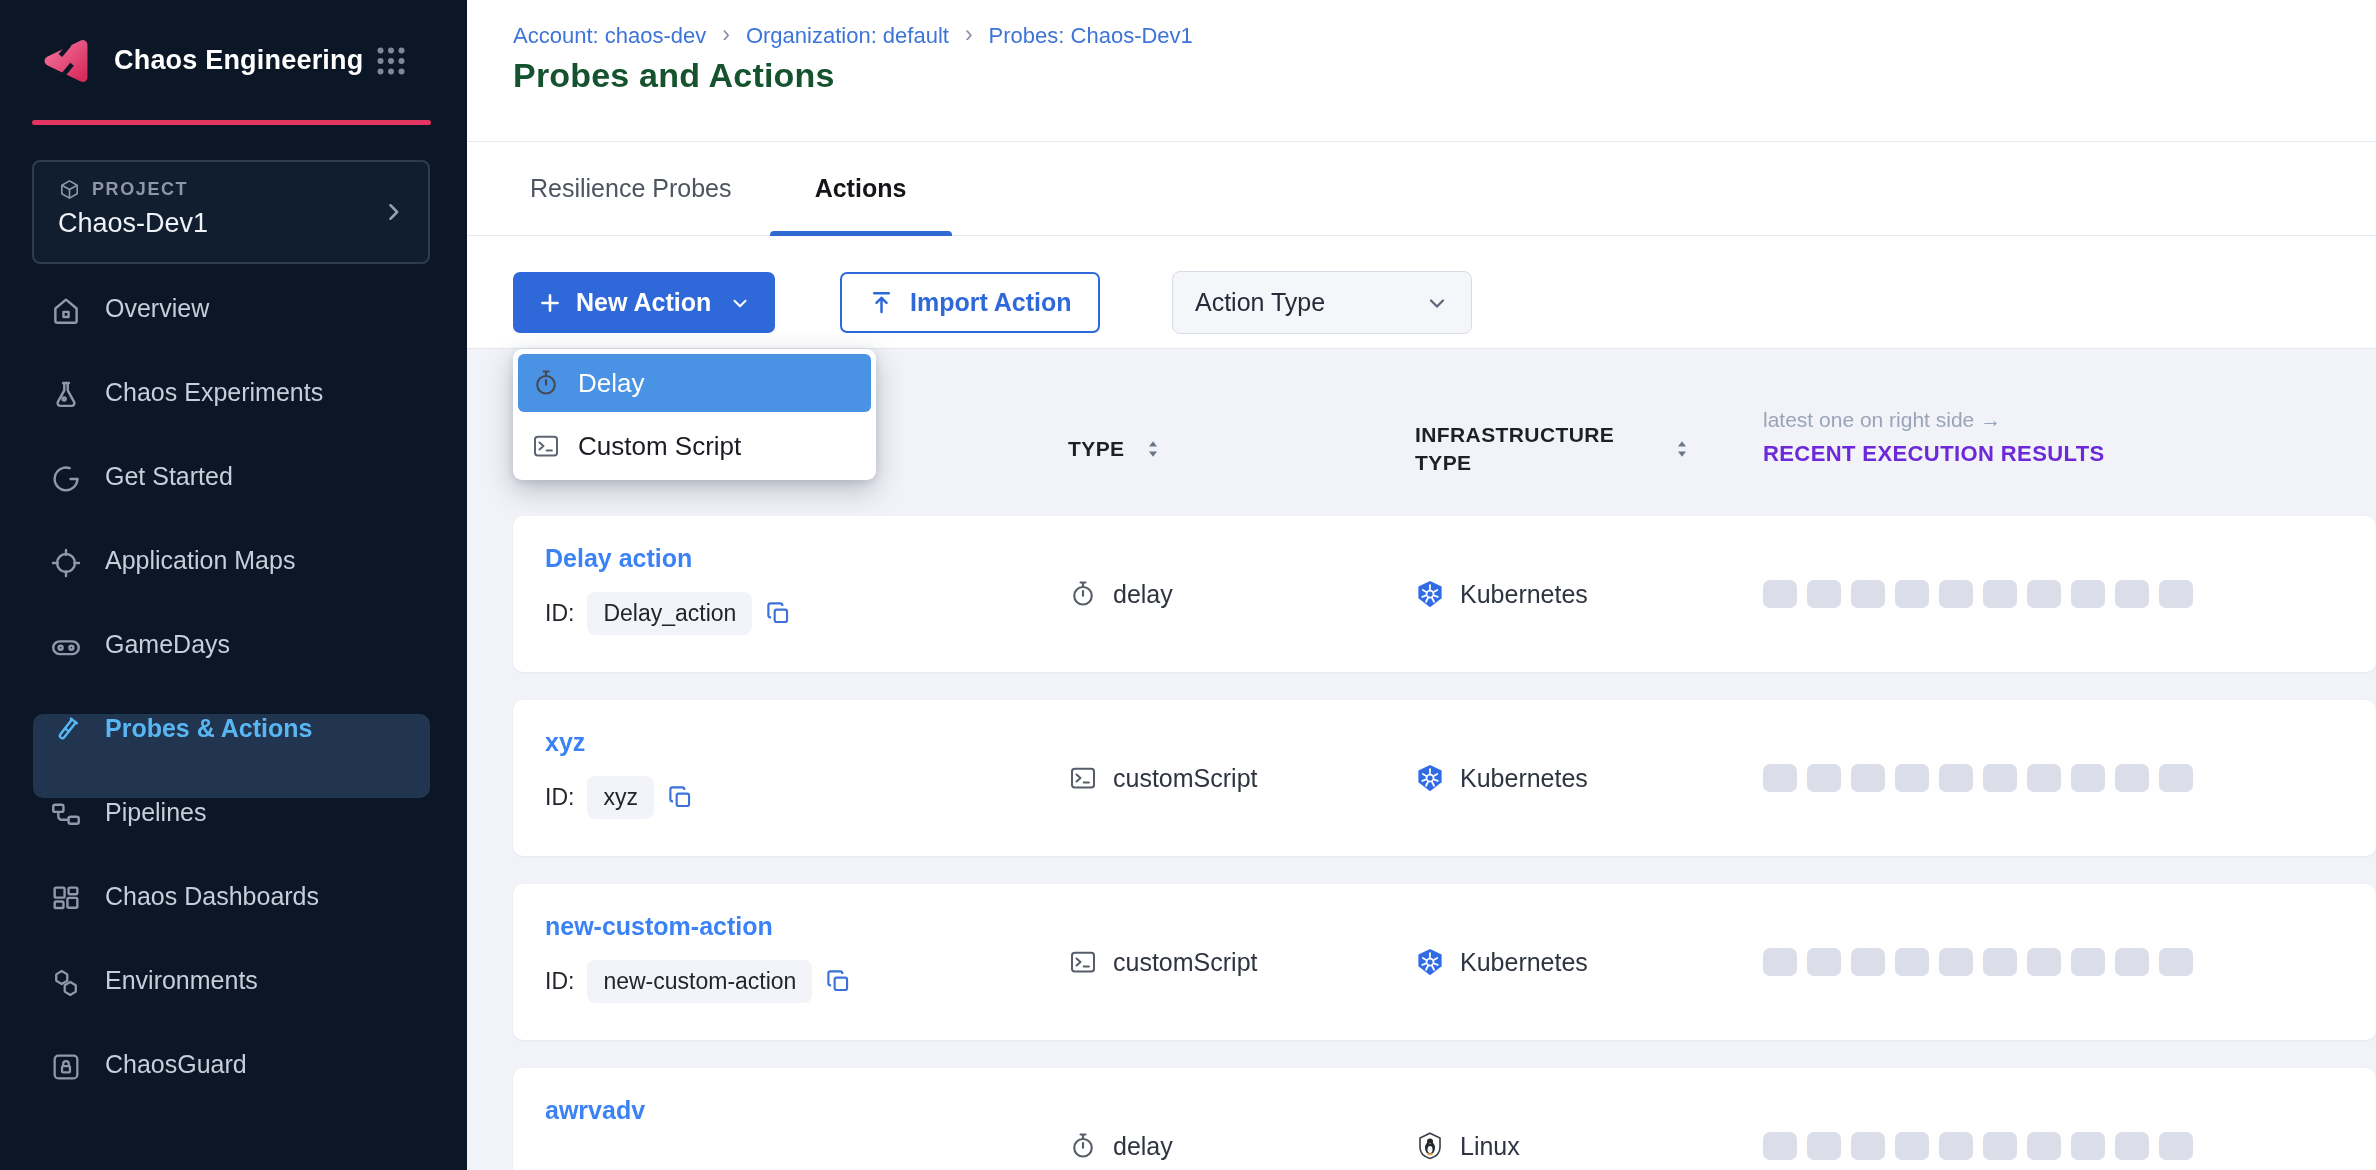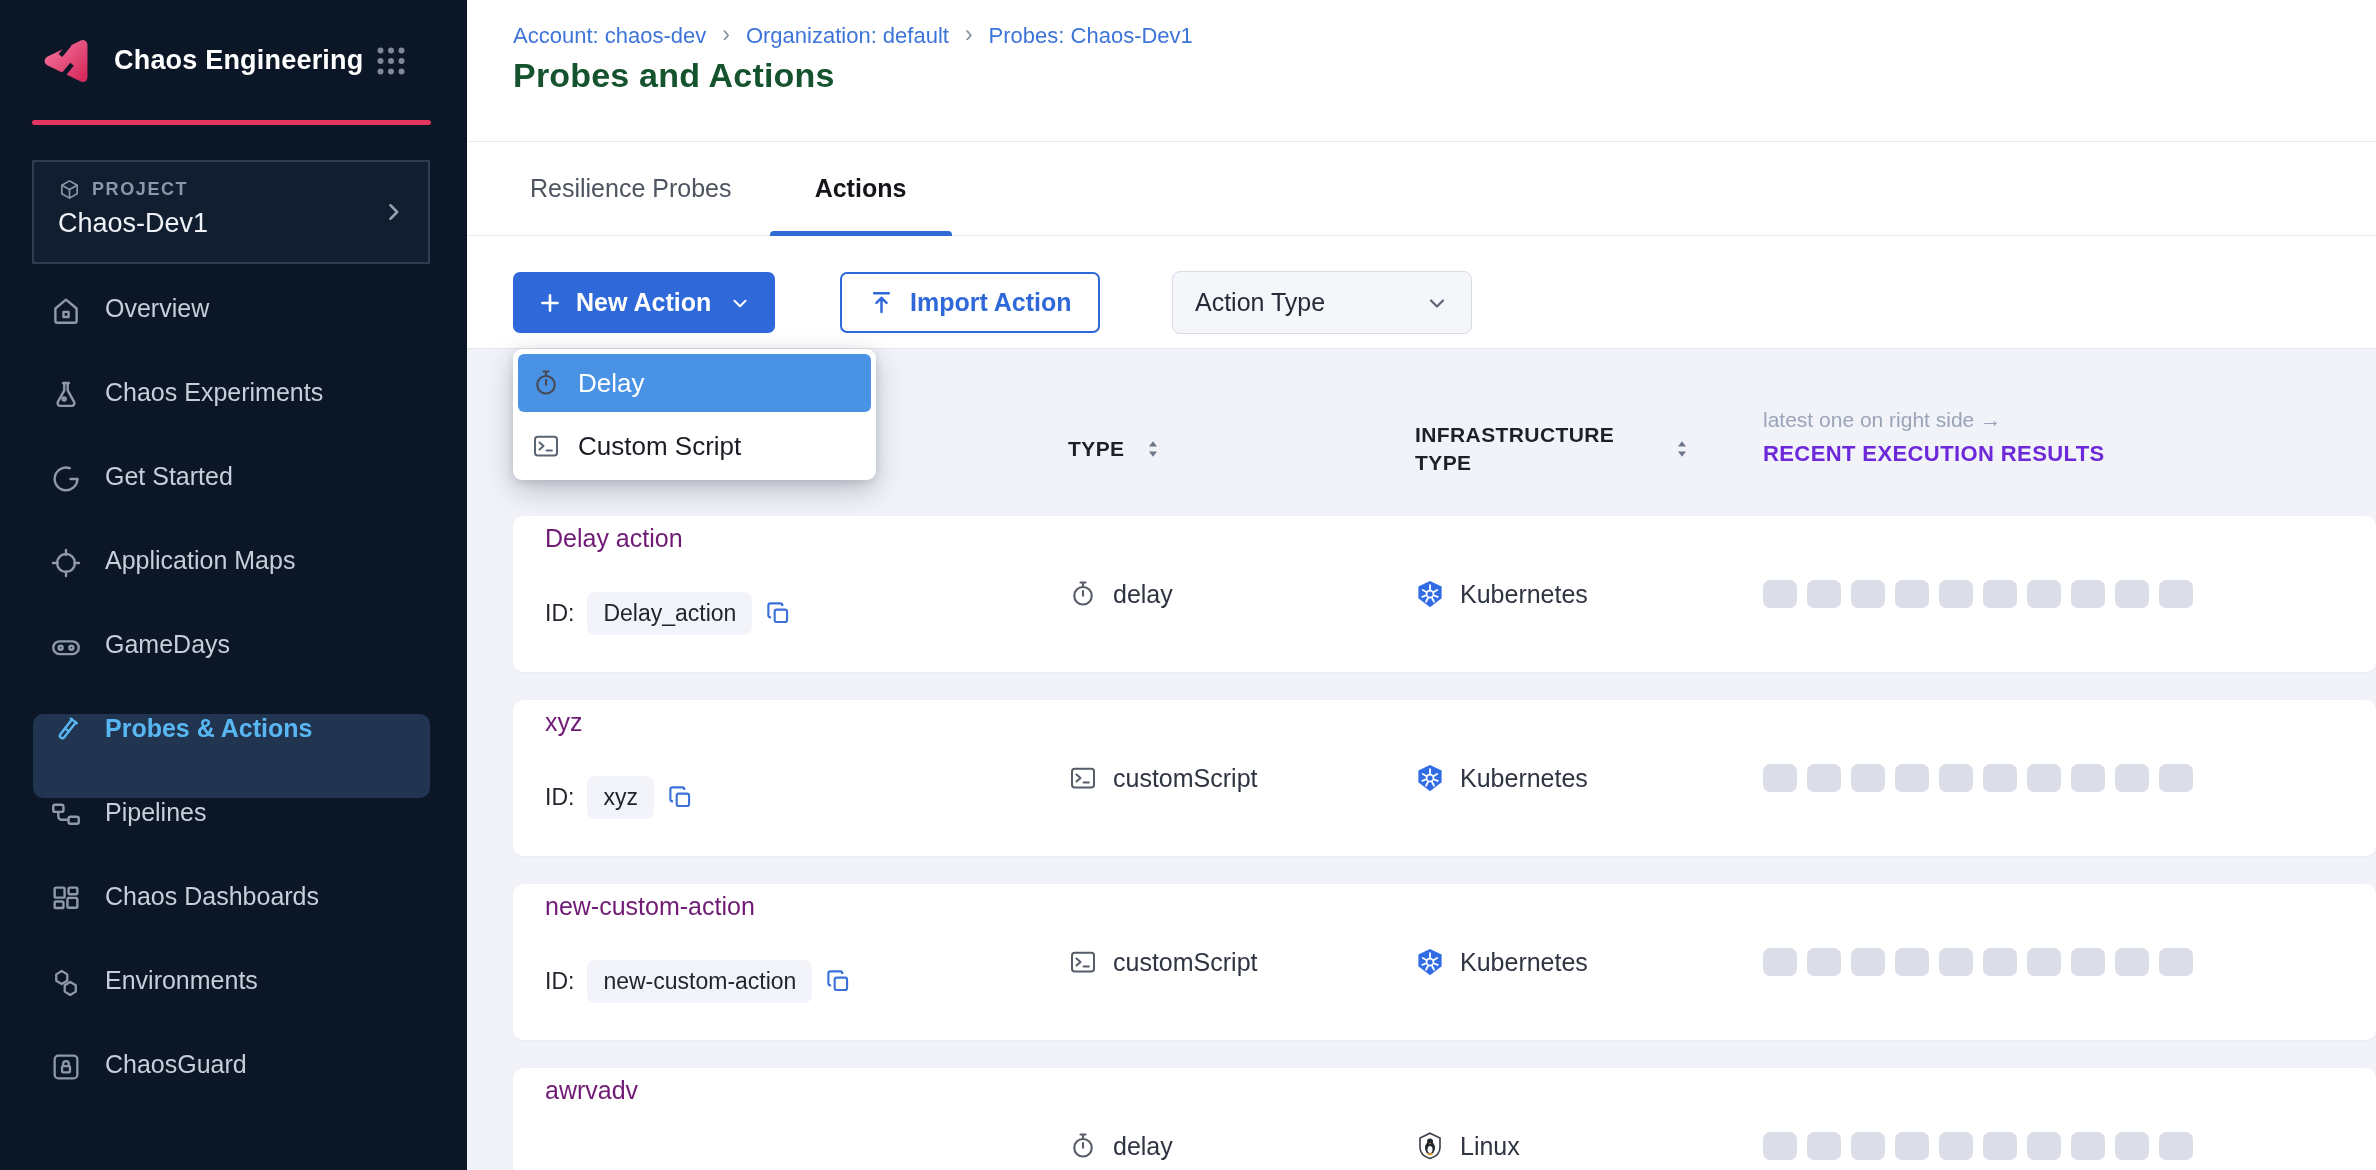--- a/index.html
+++ b/index.html
@@ -12,21 +12,21 @@
   .app{position:absolute;inset:0;display:flex}
 
   
   .sidebar{width:467px;height:100%;background:#0B1627;position:relative;flex-shrink:0}
   .side-header{position:absolute;top:0;left:0;right:0;height:121px;display:flex;align-items:center;padding:0 58px 0 38px;box-sizing:border-box}
   .logo{width:56px;height:56px;flex-shrink:0}
   .app-title{margin-left:20px;font-size:27px;font-weight:700;color:#ffffff;letter-spacing:.2px}
   .grid-ic{margin-left:auto;width:36px;height:36px;color:#7E8899;cursor:pointer}
   .pink-divider{position:absolute;top:120px;left:32px;right:36px;height:5px;background:#E2355F;border-radius:3px}
 
-  .project-card{position:absolute;top:160px;left:32px;width:398px;height:104px;border:2px solid #2F3B4E;border-radius:1px;background:#111E30;box-sizing:border-box;padding:16px 24px;cursor:pointer}
+  .project-card{position:absolute;top:160px;left:32px;width:398px;height:104px;border:2px solid #2F3B4E;border-radius:8px;background:#111E30;box-sizing:border-box;padding:16px 24px;cursor:pointer}
   .proj-top{display:flex;align-items:center;gap:11px;color:#8D97A9}
   .proj-top svg{width:23px;height:23px}
   .proj-label{font-size:18px;font-weight:700;letter-spacing:1.6px}
   .proj-name{margin-top:7px;font-size:27px;color:#EFF2F6}
   .proj-chevron{position:absolute;right:22px;top:50%;transform:translateY(-50%);width:25px;height:25px;color:#98A1B2}
 
   .side-nav{position:absolute;top:294px;left:0;right:0}
   .nav-item{height:84px;margin:0 37px 0 33px;padding-left:16px;border-radius:10px;display:flex;align-items:flex-start;gap:22px;color:#C7CEDA;font-size:25px;cursor:pointer;box-sizing:border-box}
   .nav-icon{width:34px;height:34px;color:#8E99AB;flex-shrink:0}
   .nav-item.is-active{background:#223550;color:#58B7F2;font-weight:600}
@@ -62,21 +62,21 @@
   .th-type{left:601px}
   .th-infra{left:948px}
   .th-infra .lbl{width:238px;line-height:1.35}
   .sort-ic{width:24px;height:24px;color:#6C7689;cursor:pointer}
   .th-results{left:1296px;display:flex;flex-direction:column;justify-content:center;align-items:flex-start;gap:9px;transform:translateY(-12px)}
   .res-note{font-size:21px;color:#9AA3B8;font-weight:400;letter-spacing:0}
   .res-label{font-size:22px;color:#6d28d9;font-weight:700}
 
   .rows{position:absolute;top:167px;left:46px;right:0;display:flex;flex-direction:column;gap:28px}
   .rowcard{height:156px;background:#fff;border-radius:10px;position:relative;flex-shrink:0;box-shadow:0 1px 3px rgba(35,45,65,.05)}
-  .r-name{position:absolute;left:32px;top:8px;font-size:25px;font-weight:400;color:#701a75;text-decoration:none;cursor:pointer}
+  .r-name{position:absolute;left:32px;top:28px;font-size:25px;font-weight:700;color:#3b82f6;text-decoration:none;cursor:pointer}
   .id-row{position:absolute;left:32px;top:76px;display:flex;align-items:center;gap:13px;font-size:23px;color:#22262C}
   .id-chip{background:#F3F3FA;border-radius:8px;padding:8px 16px;font-size:23px;color:#22262C}
   .copy-ic{width:27px;height:27px;color:#3B71D8;cursor:pointer}
   .cell{position:absolute;top:0;height:100%;display:flex;align-items:center;gap:15px;font-size:25px;color:#2E3440}
   .c-type{left:555px}
   .c-infra{left:902px}
   .cell-ic{width:30px;height:30px;color:#565D68;flex-shrink:0}
   .c-results{position:absolute;left:1250px;top:50%;transform:translateY(-50%);display:flex;gap:10px}
   .sq{width:34px;height:28px;border-radius:7px;background:#DBDEE9}
 

